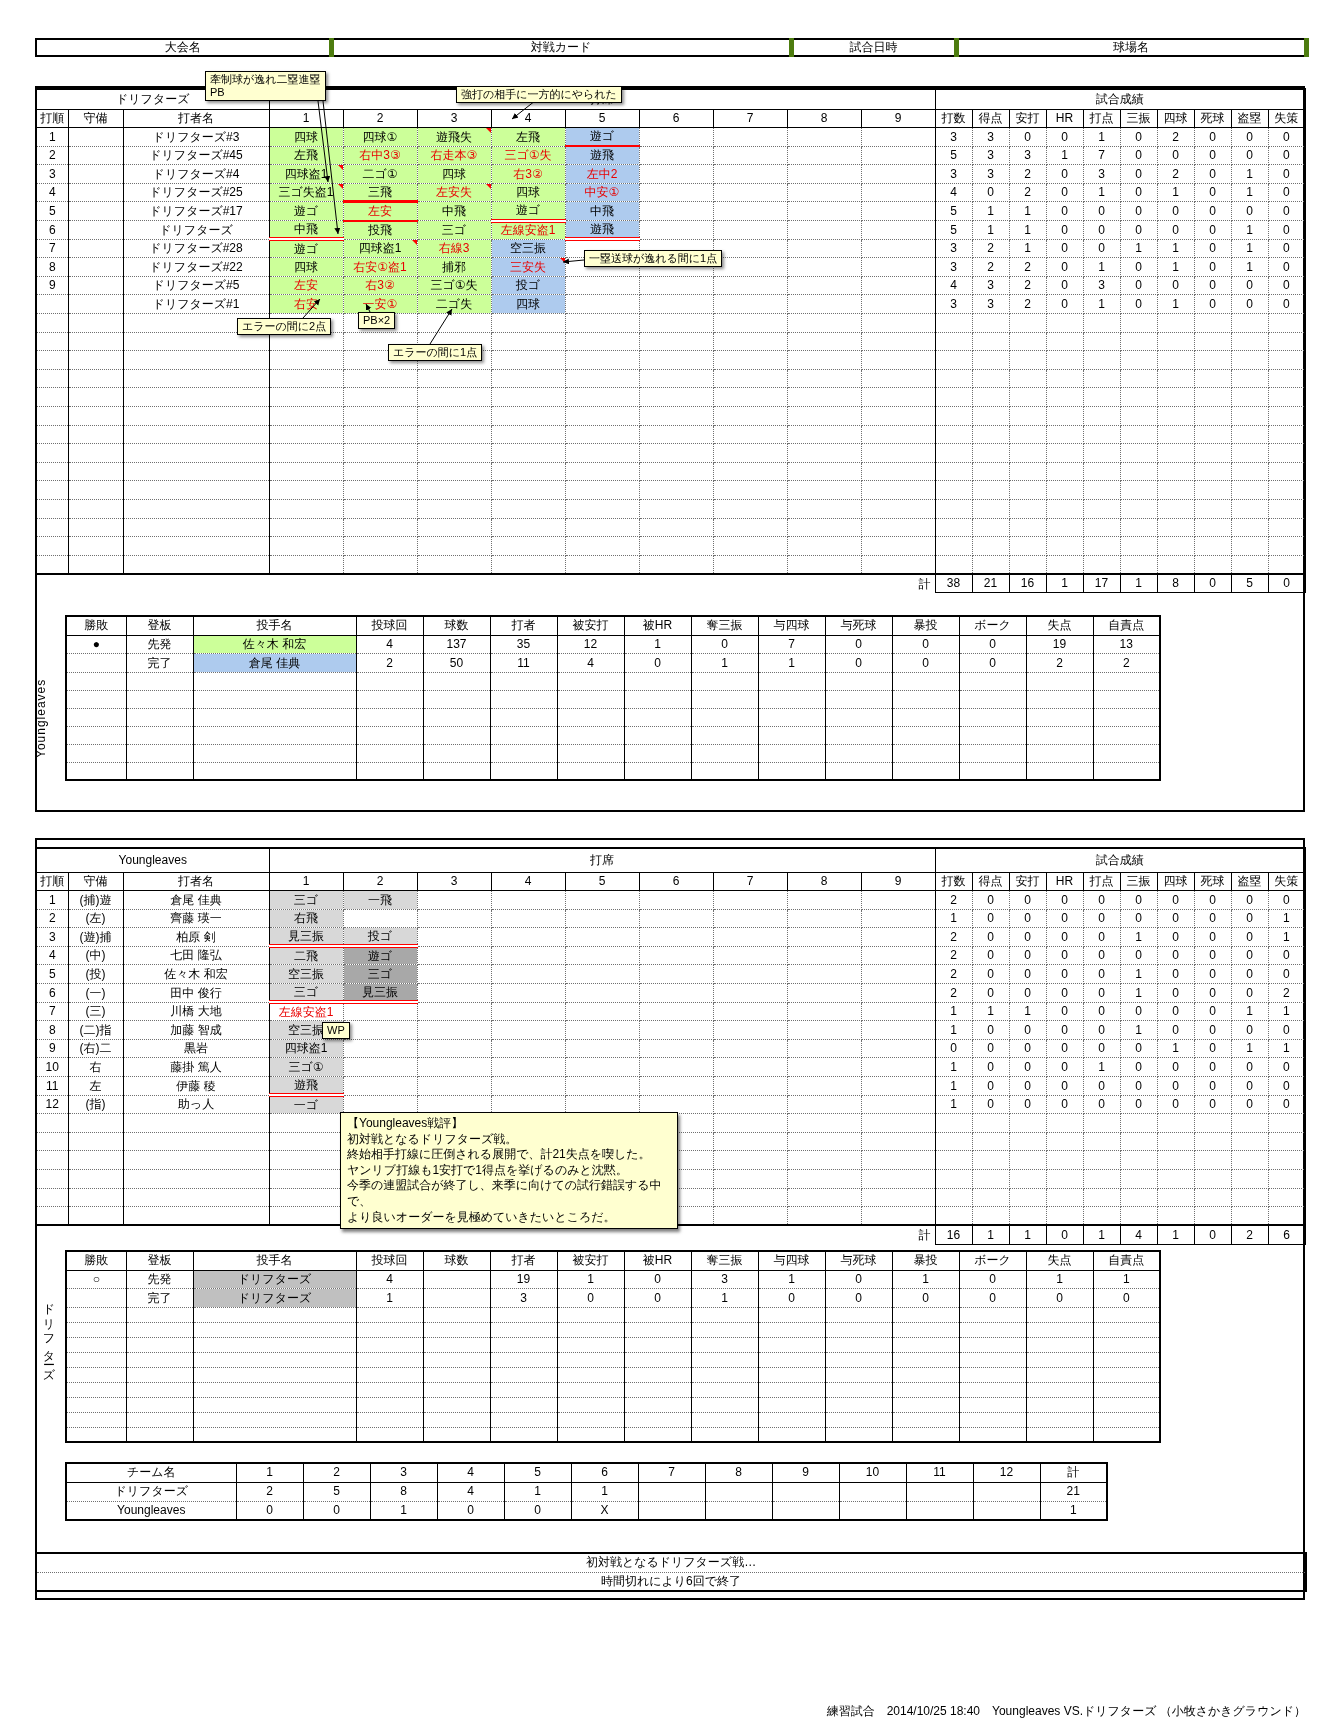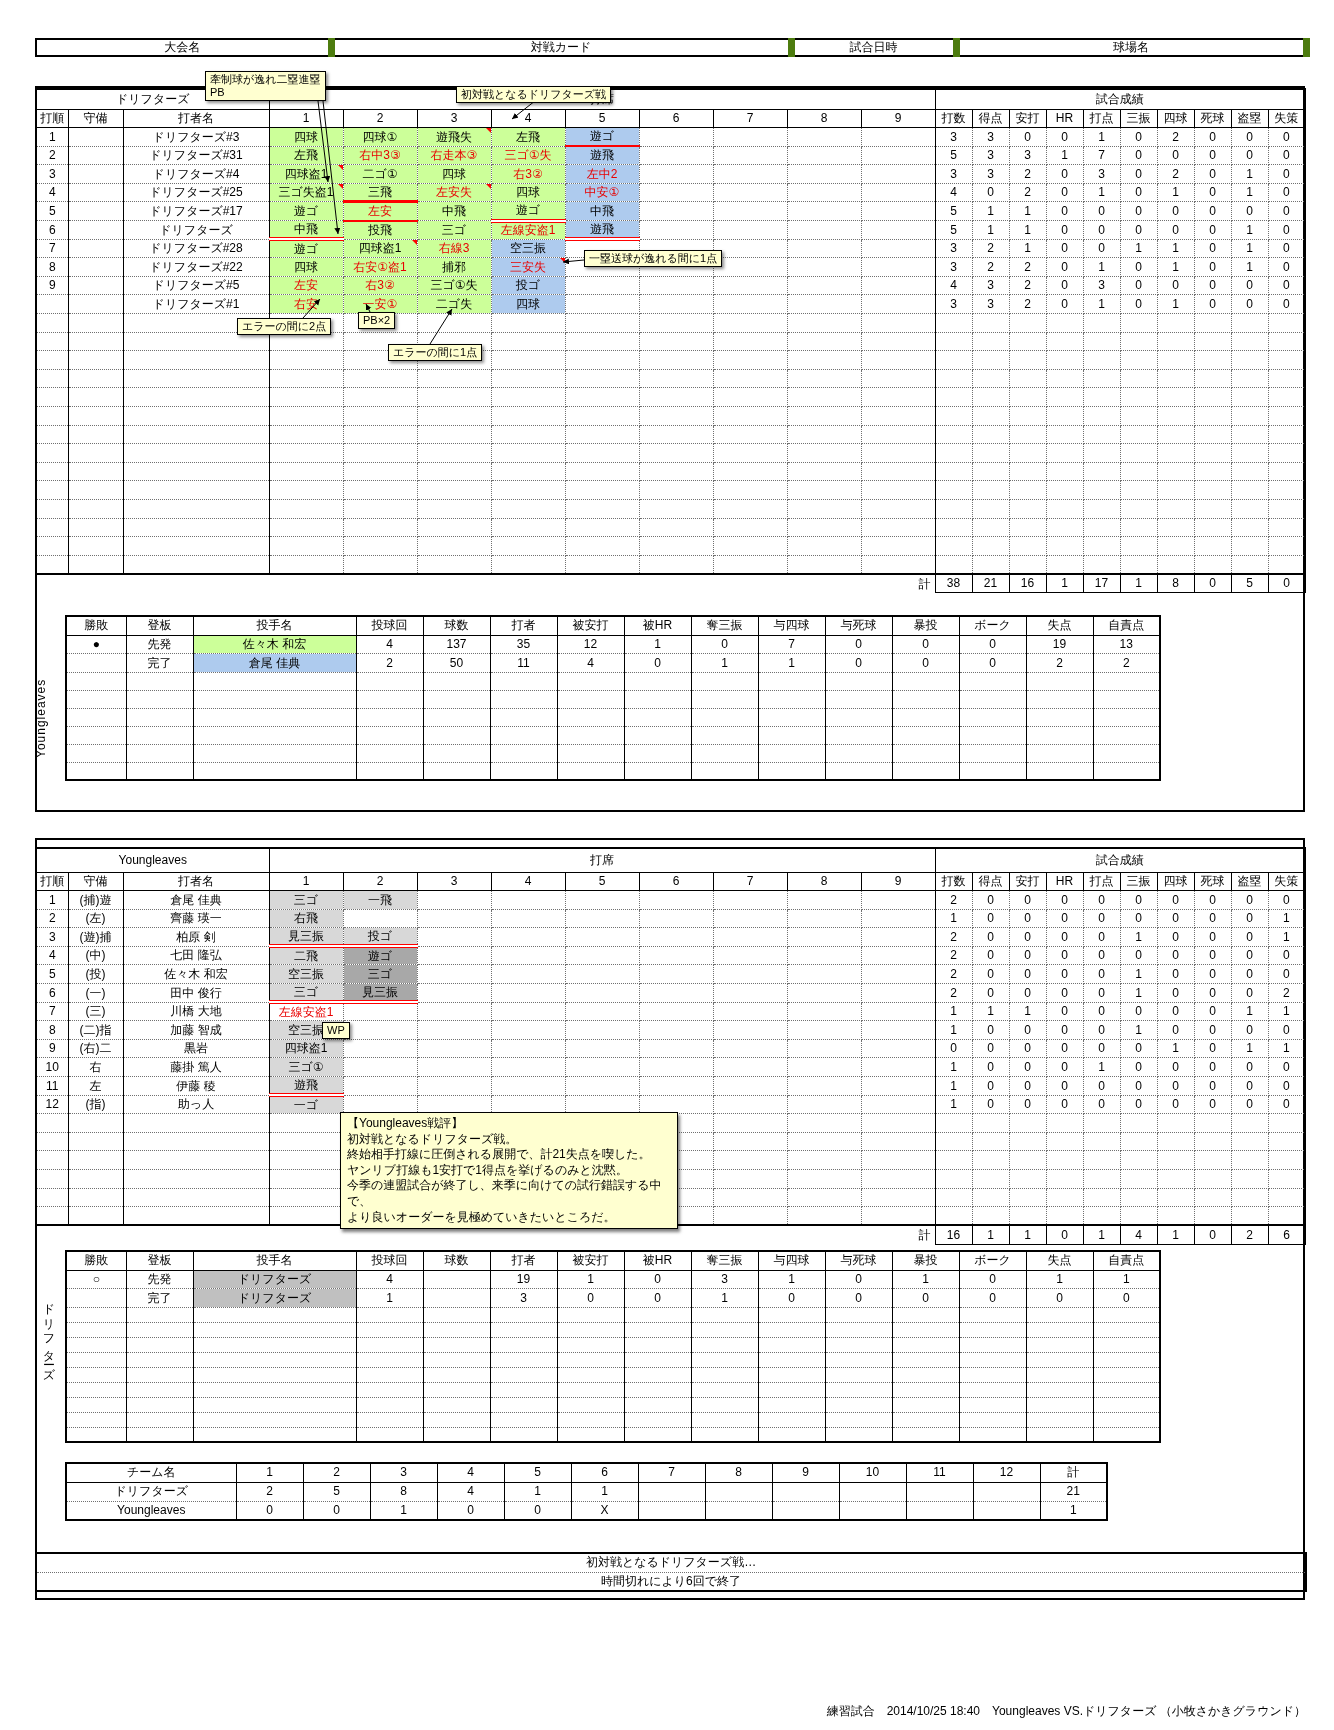--- a/index.html
+++ b/index.html
@@ -28,21 +28,21 @@
   .u2{border-bottom:3px solid #f00 !important}
   .uu{border-bottom:4px double #f00 !important}
   .mark{position:relative}
   .mark::after{content:'';position:absolute;top:0;right:0;width:0;height:0;
     border-style:solid;border-width:0 5px 5px 0;border-color:transparent #f00 transparent transparent}
   
   .pit th{border:1px solid #000}
   .pit td{border-left:1px solid #000;border-right:1px solid #000;border-top:1px dotted #707070;border-bottom:1px dotted #707070}
   .sc th{border:1px solid #000}
   .sc td{border-left:1px solid #000;border-right:1px solid #000;border-top:1px dotted #707070;border-bottom:1px dotted #707070}
-  .ttl th,.ttl td{border-left:1px solid #000;border-right:7px solid #4d7c0f}
+  .ttl th,.ttl td{border-left:1px solid #000;border-right:5px solid #4d7c0f}
   .ttl th{border-bottom:1px dotted #707070;height:17px}
   .ttl td{height:17px}
   .nt td{border:1px dotted #707070;height:19px}
   
   .obox{position:absolute;border:2px solid #000}
   
   .note{position:absolute;background:#ffffd0;border:1px solid #000;box-shadow:2px 2px 3px rgba(0,0,0,.45);
         font-size:11px;line-height:13px;padding:1px 4px;text-align:left;z-index:6}
   .review{position:absolute;left:340px;top:1112px;width:338px;background:#ffffd0;border:1px solid #000;
           box-shadow:2px 3px 3px rgba(0,0,0,.5);font-size:12px;line-height:15.6px;padding:3px 6px;text-align:left;z-index:6}
@@ -150,21 +150,21 @@
         <td>1</td>
         <td>0</td>
         <td>2</td>
         <td>0</td>
         <td>0</td>
         <td>0</td>
       </tr>
       <tr style="height: 18.6px;">
         <td class="ncol">2</td>
         <td class="ncol"></td>
-        <td class="ncol">ドリフターズ#31</td>
+        <td class="ncol">ドリフターズ#45</td>
         <td class="lsolid cell-g">左飛</td>
         <td class="cell-g red">右中3③</td>
         <td class="cell-g red">右走本③</td>
         <td class="cell-g red">三ゴ①失</td>
         <td class="cell-b">遊飛</td>
         <td></td>
         <td></td>
         <td></td>
         <td></td>
         <td class="lsolid">5</td>
@@ -1711,21 +1711,21 @@
   </tbody>
 </table>
 
 <div class="vlabel" id="yl-side">Youngleaves</div>
 <div class="vlabel" id="dr-side">ドリフターズ</div>
 
 <div class="note" style="left:205px;top:71px">
   <div>牽制球が逸れ二塁進塁</div>
   <div>PB</div>
 </div>
-<div class="note" style="left:456px;top:86px">初対戦となるドリフターズ戦</div>
+<div class="note" style="left:456px;top:86px">強打の相手に一方的にやられた</div>
 <div class="note" style="left:584px;top:250px">一塁送球が逸れる間に1点</div>
 <div class="note" style="left:237px;top:318px">エラーの間に2点</div>
 <div class="note" style="left:358px;top:312px">PB×2</div>
 <div class="note" style="left:388px;top:344px">エラーの間に1点</div>
 <div class="note" style="left:322px;top:1022px">WP</div>
 
 <div class="review">
   <div>【Youngleaves戦評】</div>
   <div>初対戦となるドリフターズ戦。</div>
   <div>終始相手打線に圧倒される展開で、計21失点を喫した。</div>

